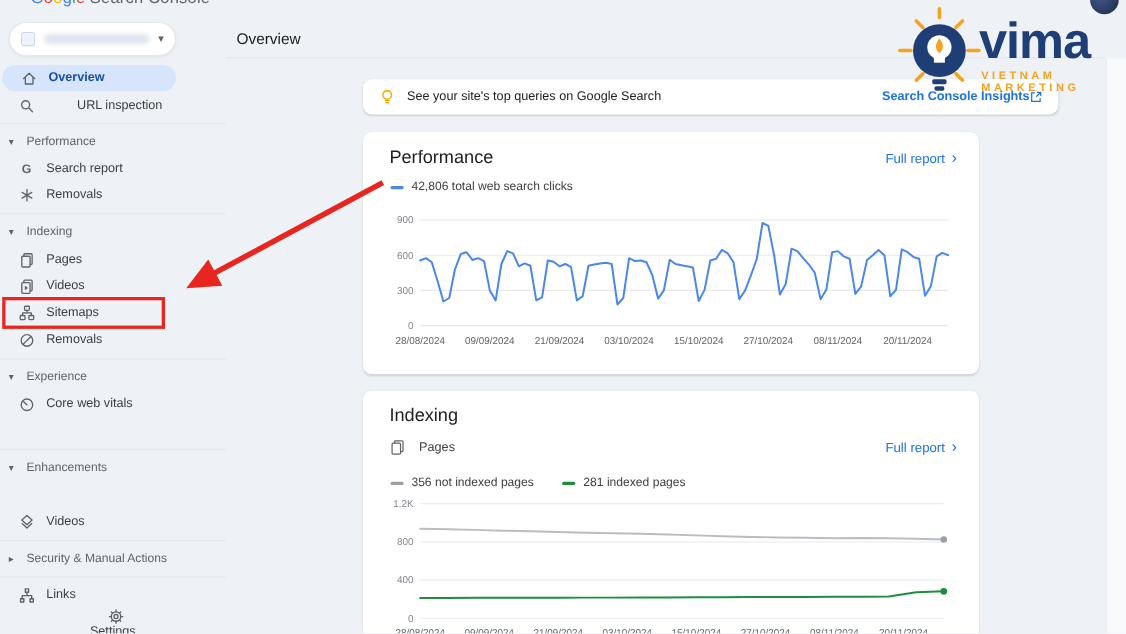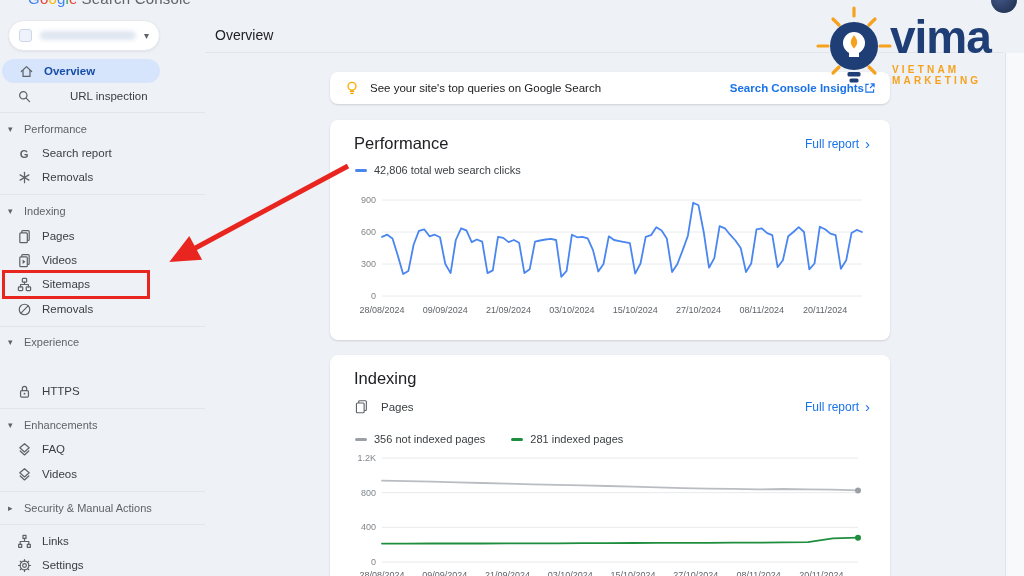--- a/index.html
+++ b/index.html
@@ -26,21 +26,21 @@
   .side-row .lbl { font-size:11.5px; color:#3c4043; }
   .side-row.selected { left:2px; width:158px; background:#d7e5fc; border-radius:14px; }
   .side-row.selected .lbl { color:#174ea6; font-weight:bold; }
   .side-section { position:absolute; left:0; width:205px; height:22px; display:flex; align-items:center; cursor:pointer; }
   .side-section .chev { width:10px; margin-left:8px; margin-right:6px; color:#5f6368; font-size:9px; }
   .side-section .lbl { font-size:11px; color:#5f6368; }
   .side-divider { position:absolute; left:0; width:205px; height:1px; background:#e2e5ea; }
 
   
   .card { position:absolute; background:#fff; border-radius:8px; box-shadow:0 1px 2px rgba(60,64,67,.18); }
-  .banner-card { left:330px; top:72px; width:560px; height:32px; display:flex; align-items:center; padding:0 14px; }
+  .banner-card { left:330px; top:72px; width:632px; height:32px; display:flex; align-items:center; padding:0 14px; }
   .banner-card .btxt { font-size:11.5px; color:#202124; margin-left:10px; flex:1; }
   .blue-link { font-size:11.5px; color:#1a73e8; font-weight:bold; display:flex; align-items:center; gap:0; cursor:pointer; }
 
   .perf-card { left:330px; top:120px; width:560px; height:220px; }
   .idx-card  { left:330px; top:355px; width:560px; height:240px; }
   .card-title-row { position:absolute; left:24px; right:20px; display:flex; align-items:center; justify-content:space-between; }
   .card-title { font-size:16.5px; color:#202124; font-weight:500; }
   .full-report { font-size:12px; color:#1a73e8; font-weight:500; display:flex; align-items:center; gap:6px; cursor:pointer; }
   .full-report .chev { font-size:15px; line-height:1; }
   .legend-row { position:absolute; left:25px; display:flex; align-items:center; gap:26px; }
@@ -162,44 +162,34 @@
             <line x1="4.2" y1="11.8" x2="11.8" y2="4.2" fill="none" stroke="#5f6368" stroke-width="1.3" stroke-linecap="round" stroke-linejoin="round"></line>
           </svg>
         </span>
         <span class="lbl">Removals</span>
       </div>
       <div class="side-divider" style="top: 326px;"></div>
       <div class="side-section" style="top: 331px;">
         <span class="chev">▾</span>
         <span class="lbl">Experience</span>
       </div>
-      <div class="side-row" style="top: 379px;">
-        <span class="icon">
-          <svg width="15" height="15" viewBox="0 0 16 16">
-            <rect x="3.8" y="7" width="8.4" height="7" rx="1.2" fill="none" stroke="#5f6368" stroke-width="1.3" stroke-linecap="round" stroke-linejoin="round"></rect>
-            <path d="M5.7 7 V4.8 a2.3 2.3 0 0 1 4.6 0 V7" fill="none" stroke="#5f6368" stroke-width="1.3" stroke-linecap="round" stroke-linejoin="round"></path>
-            <circle cx="8" cy="10.3" r="1" fill="#5f6368"></circle>
-          </svg>
-        </span>
-        <span class="lbl">HTTPS</span>
+      <div class="side-row" style="top: 355px;">
+        <span class="icon">
+          <svg width="15" height="15" viewBox="0 0 16 16">
+            <circle cx="8" cy="8.5" r="5.6" fill="none" stroke="#5f6368" stroke-width="1.3" stroke-linecap="round" stroke-linejoin="round"></circle>
+            <line x1="8" y1="8.5" x2="4.8" y2="5.6" fill="none" stroke="#5f6368" stroke-width="1.3" stroke-linecap="round" stroke-linejoin="round"></line>
+          </svg>
+        </span>
+        <span class="lbl">Core web vitals</span>
       </div>
       <div class="side-divider" style="top: 408px;"></div>
       <div class="side-section" style="top: 414px;">
         <span class="chev">▾</span>
         <span class="lbl">Enhancements</span>
       </div>
-      <div class="side-row" style="top: 437px;">
-        <span class="icon">
-          <svg width="15" height="15" viewBox="0 0 16 16">
-            <path d="M8 1.8 L13 6.2 L8 10.6 L3 6.2 Z" fill="none" stroke="#5f6368" stroke-width="1.3" stroke-linecap="round" stroke-linejoin="round"></path>
-            <path d="M3.4 9.6 L8 13.8 L12.6 9.6" fill="none" stroke="#5f6368" stroke-width="1.3" stroke-linecap="round" stroke-linejoin="round"></path>
-          </svg>
-        </span>
-        <span class="lbl">FAQ</span>
-      </div>
       <div class="side-row" style="top: 462px;">
         <span class="icon">
           <svg width="15" height="15" viewBox="0 0 16 16">
             <path d="M8 1.8 L13 6.2 L8 10.6 L3 6.2 Z" fill="none" stroke="#5f6368" stroke-width="1.3" stroke-linecap="round" stroke-linejoin="round"></path>
             <path d="M3.4 9.6 L8 13.8 L12.6 9.6" fill="none" stroke="#5f6368" stroke-width="1.3" stroke-linecap="round" stroke-linejoin="round"></path>
           </svg>
         </span>
         <span class="lbl">Videos</span>
       </div>
       <div class="side-divider" style="top: 491px;"></div>
@@ -212,21 +202,21 @@
         <span class="icon">
           <svg width="15" height="15" viewBox="0 0 16 16">
             <rect x="6.4" y="1.5" width="3.2" height="3.2" fill="none" stroke="#5f6368" stroke-width="1.3" stroke-linecap="round" stroke-linejoin="round"></rect>
             <rect x="1.8" y="11" width="3.2" height="3.2" fill="none" stroke="#5f6368" stroke-width="1.3" stroke-linecap="round" stroke-linejoin="round"></rect>
             <rect x="11" y="11" width="3.2" height="3.2" fill="none" stroke="#5f6368" stroke-width="1.3" stroke-linecap="round" stroke-linejoin="round"></rect>
             <path d="M8 4.7 V8 M3.4 11 V8 H12.6 V11" fill="none" stroke="#5f6368" stroke-width="1.3" stroke-linecap="round" stroke-linejoin="round"></path>
           </svg>
         </span>
         <span class="lbl">Links</span>
       </div>
-      <div class="side-row" style="top: 553px;">
+      <div class="side-row" style="top: 553px; flex-direction: column;">
         <span class="icon">
           <svg width="15" height="15" viewBox="0 0 16 16">
             <circle cx="8" cy="8" r="2" fill="none" stroke="#5f6368" stroke-width="1.3" stroke-linecap="round" stroke-linejoin="round"></circle>
             <path d="M8 1.6 V3.4 M8 12.6 V14.4 M1.6 8 H3.4 M12.6 8 H14.4 M3.5 3.5 L4.8 4.8 M11.2 11.2 L12.5 12.5 M12.5 3.5 L11.2 4.8 M4.8 11.2 L3.5 12.5" fill="none" stroke="#5f6368" stroke-width="1.3" stroke-linecap="round" stroke-linejoin="round"></path>
             <circle cx="8" cy="8" r="4.6" fill="none" stroke="#5f6368" stroke-width="1.3" stroke-linecap="round" stroke-linejoin="round"></circle>
           </svg>
         </span>
         <span class="lbl">Settings</span>
       </div>
     </nav>

